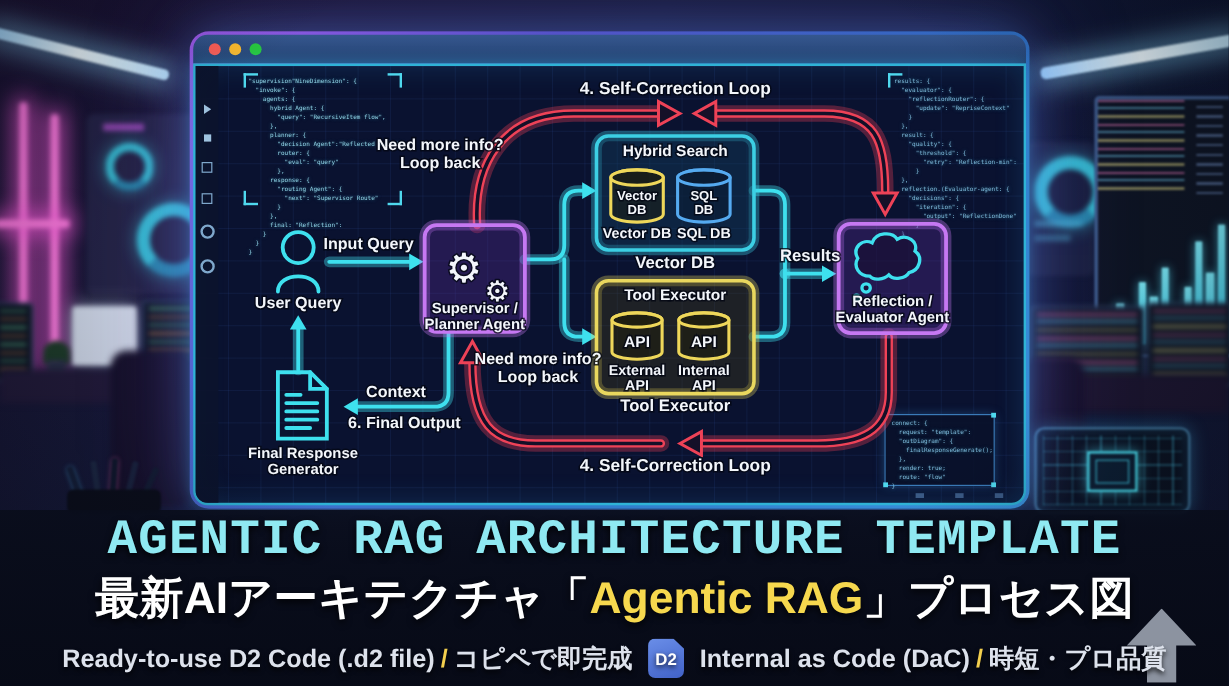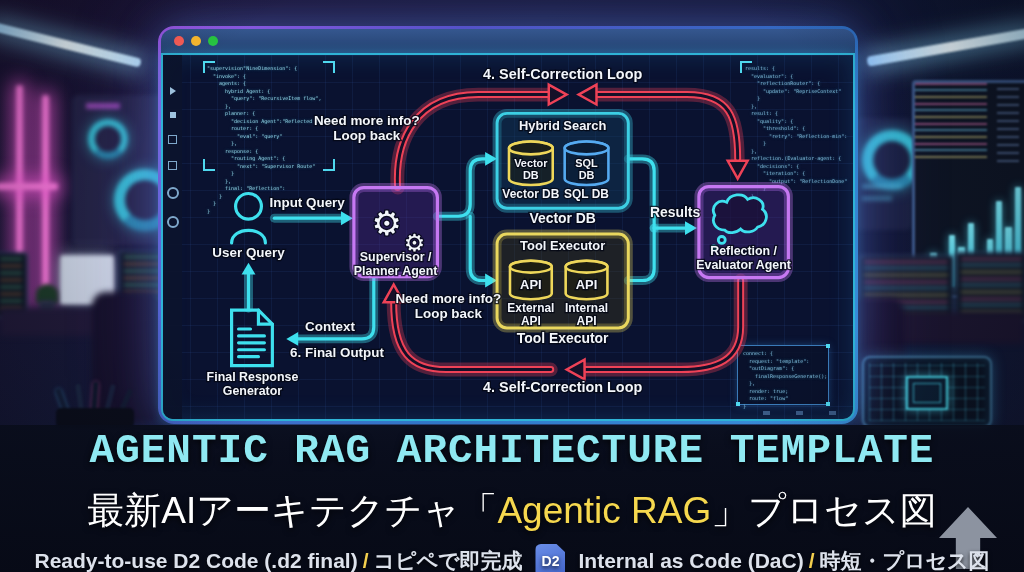--- a/index.html
+++ b/index.html
@@ -90,21 +90,21 @@
   .bcyl{fill:rgba(10,26,48,.5);stroke:#55aaf0;stroke-width:2.6;}
   .cyicon{fill:none;stroke:#3ee0ee;stroke-width:3.2;stroke-linecap:round;}
   .cloud{fill:rgba(20,12,44,.55);stroke:#3ee0ee;stroke-width:2.8;}
   .gear{fill:#3ee0ee;stroke:none;}
   
   .banner{position:absolute;left:0;right:0;top:425px;bottom:0;z-index:10;
           background:linear-gradient(180deg,rgba(9,13,27,.93) 0%,rgba(7,10,22,.97) 100%);
           display:flex;flex-direction:column;align-items:center;}
   .title-en{position:relative;z-index:2;margin-top:3px;font-size:41px;font-weight:800;color:#8fe9f2;
             letter-spacing:1px;white-space:nowrap;text-shadow:0 2px 6px rgba(0,0,0,.85);font-family:Liberation Mono, monospace;}
-  .title-jp{position:relative;z-index:2;margin-top:12px;font-size:37px;font-weight:400;color:#ffffff;
+  .title-jp{position:relative;z-index:2;margin-top:0px;font-size:37px;font-weight:700;color:#ffffff;
             white-space:nowrap;text-shadow:0 2px 6px rgba(0,0,0,.85);}
   .title-jp .hl{color:#f6d84e;}
   .features{position:relative;z-index:2;margin-top:8px;display:flex;align-items:center;gap:13px;
             font-size:21px;font-weight:700;color:#dde2ec;white-space:nowrap;
             text-shadow:0 2px 4px rgba(0,0,0,.8);}
   .slash{color:#f3cf4e;padding:0 5px;}
   .d2-badge{width:30px;height:33px;background:linear-gradient(160deg,#6a8ee8,#4162c8);
             clip-path:polygon(0 8%,0 0,70% 0,100% 26%,100% 100%,0 100%);
             border-radius:6px;display:flex;align-items:center;justify-content:center;
             color:#fff;font-weight:800;font-size:14px;}
@@ -398,18 +398,18 @@
     </div>
   </div>
 
   <div class="vignette"></div>
 
   <div class="banner">
     <div class="gray-arrow"></div>
     <div class="title-en">AGENTIC RAG ARCHITECTURE TEMPLATE</div>
     <div class="title-jp"><span>最新AIアーキテクチャ「</span><span class="hl">Agentic RAG</span><span>」プロセス図</span></div>
     <div class="features">
-      <span><span>Ready-to-use D2 Code (.d2 final)</span><span class="slash">/</span><span>コピペで即完成</span></span>
+      <span><span>Ready-to-use D2 Code (.d2 file)</span><span class="slash">/</span><span>コピペで即完成</span></span>
       <span class="d2-badge">D2</span>
-      <span><span>Internal as Code (DaC)</span><span class="slash">/</span><span>時短・プロセス図</span></span>
+      <span><span>Internal as Code (DaC)</span><span class="slash">/</span><span>時短・プロ品質</span></span>
     </div>
   </div>
 </div>
 
 </body></html>

